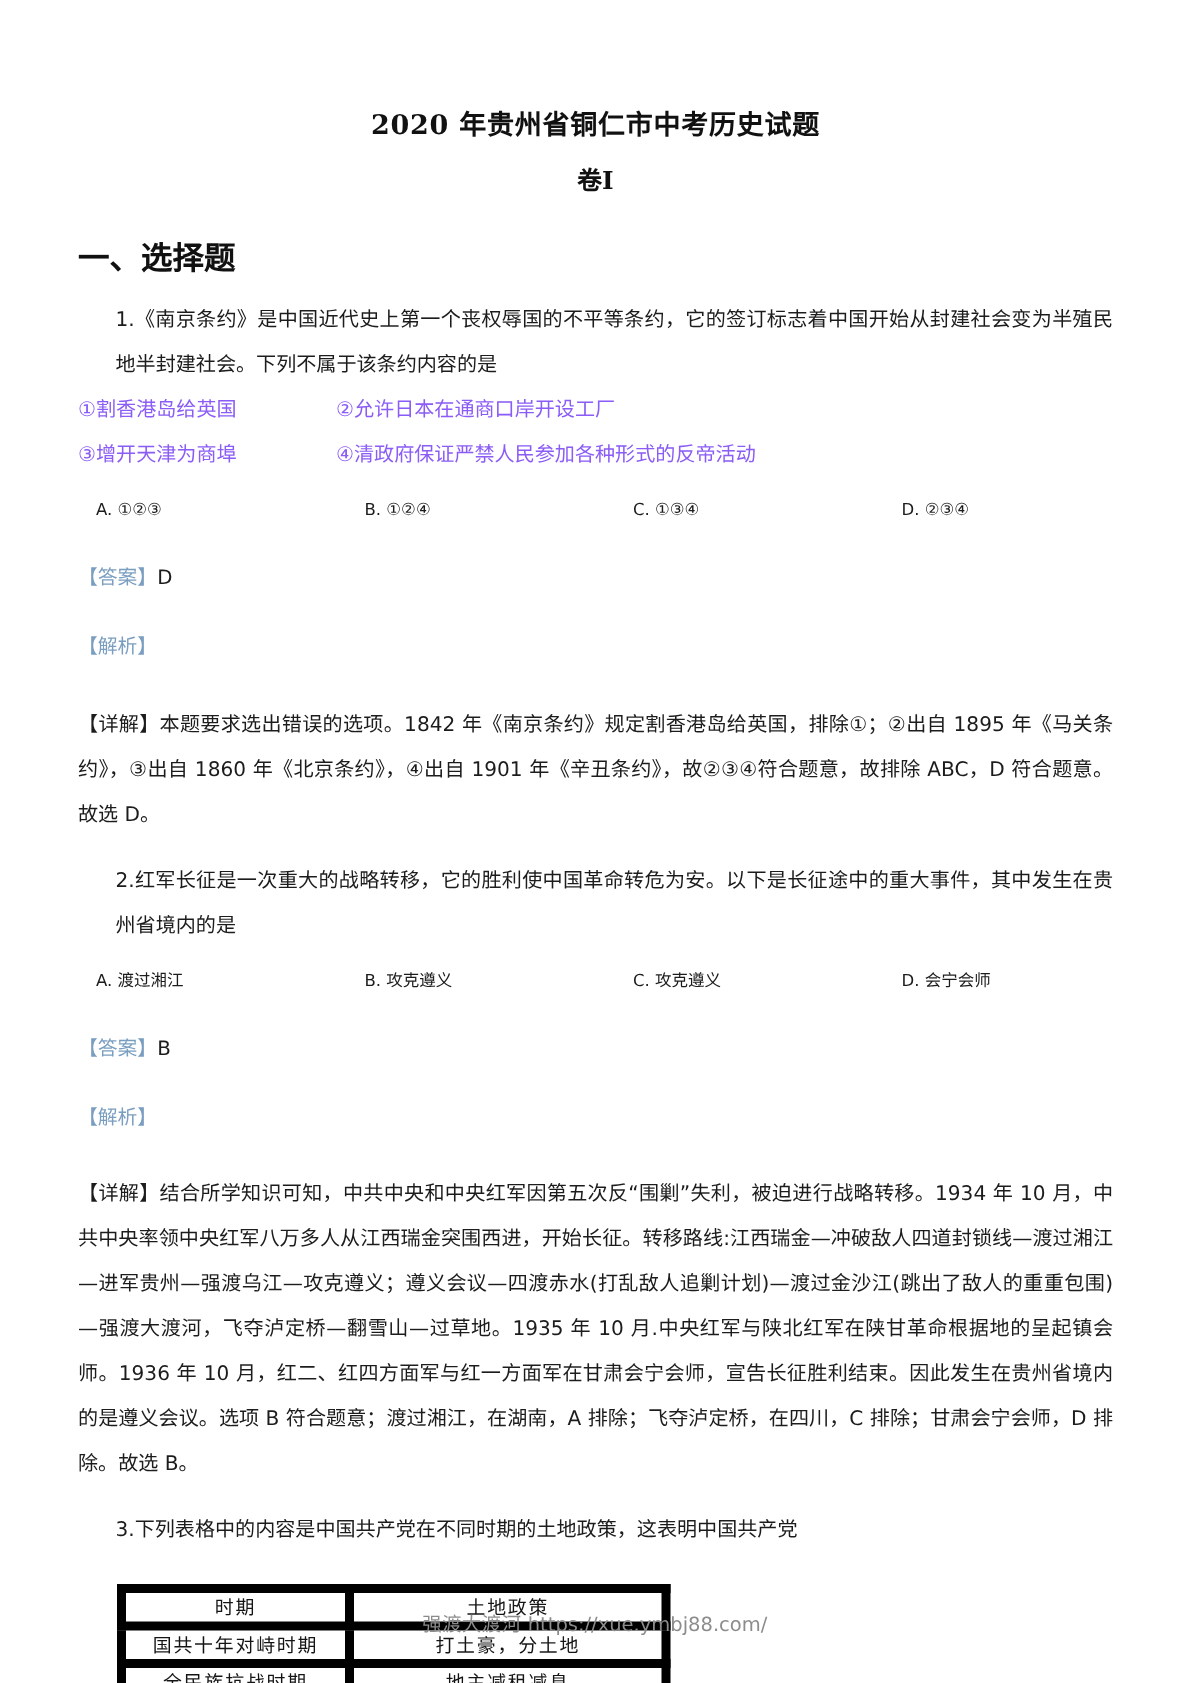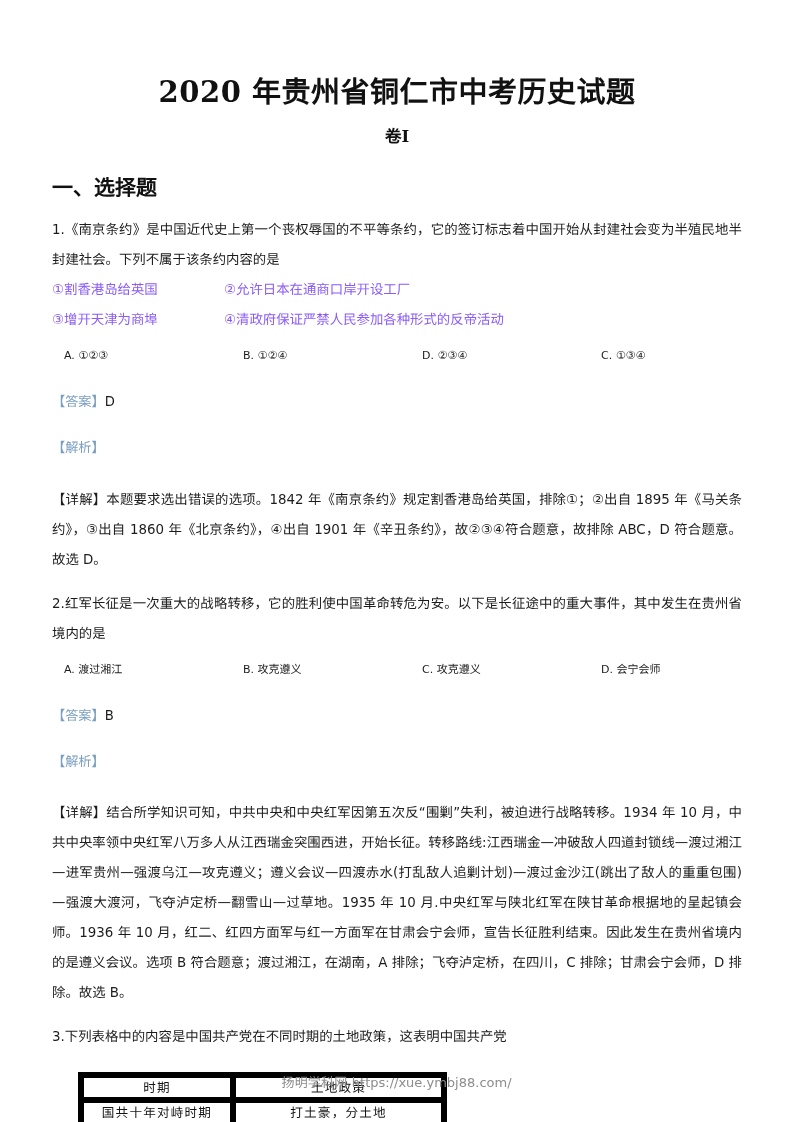--- a/index.html
+++ b/index.html
@@ -24,21 +24,21 @@
   .content {
     position: absolute;
     left: 52px;
     top: 0;
     width: 690px;
   }
 
   
   .doc-title {
     text-align: center;
-    font-size: 29px;
+    font-size: 18px;
     font-weight: bold;
     letter-spacing: 0.5px;
     margin: 0;
     padding-top: 68px;
     color: #111;
     font-family: "DejaVu Serif", "Liberation Serif", serif;
   }
   .doc-subtitle {
     text-align: center;
     font-size: 16.5px;
@@ -61,21 +61,21 @@
   .para {
     font-size: 13.4px;
     line-height: 30px;
     margin: 0;
     padding-top: 9px;
     color: #1c1c1c;
     text-align: justify;
     word-break: break-all;
   }
 
-  .q-stem { padding-top: 14px; }
+  .q-stem { padding-top: 14px; margin-left: 25px; }
 
   
   .sub-opts {
     font-size: 13.4px;
     line-height: 30px;
     margin: 0;
     color: #8b5cf6;
     white-space: nowrap;
   }
   .sub-opts .s1 { display: inline-block; width: 172px; }
@@ -160,22 +160,22 @@
     <p class="sub-opts">
       <span class="s1">①割香港岛给英国</span><span>②允许日本在通商口岸开设工厂</span>
     </p>
     <p class="sub-opts">
       <span class="s1">③增开天津为商埠</span><span>④清政府保证严禁人民参加各种形式的反帝活动</span>
     </p>
 
     <div class="choices four">
       <span class="ch circ">A. ①②③</span>
       <span class="ch circ">B. ①②④</span>
+      <span class="ch circ">C. ①③④</span>
       <span class="ch circ">D. ②③④</span>
-      <span class="ch circ">C. ①③④</span>
     </div>
 
     <p class="tagline">
       <span class="tag">【答案】</span><span class="tag-val">D</span>
     </p>
     <p class="tagline">
       <span class="tag">【解析】</span>
     </p>
 
     <p class="para">【详解】本题要求选出错误的选项。1842 年《南京条约》规定割香港岛给英国，排除①；②出自 1895 年《马关条约》，③出自 1860 年《北京条约》，④出自 1901 年《辛丑条约》，故②③④符合题意，故排除 ABC，D 符合题意。故选 D。</p>
@@ -219,16 +219,16 @@
             <td class="c0">解放战争时期</td>
             <td class="c1">没收地主土地，实行耕者有其田</td>
           </tr>
         </tbody>
       </table>
     </div>
 
   </div>
 
   <div class="footer-wm">
-    <span>扬明学科网</span>
+    <span>强渡大渡河</span>
     <span class="wm-url">https://xue.ymbj88.com/</span>
   </div>
 </div>
 
 </body></html>

